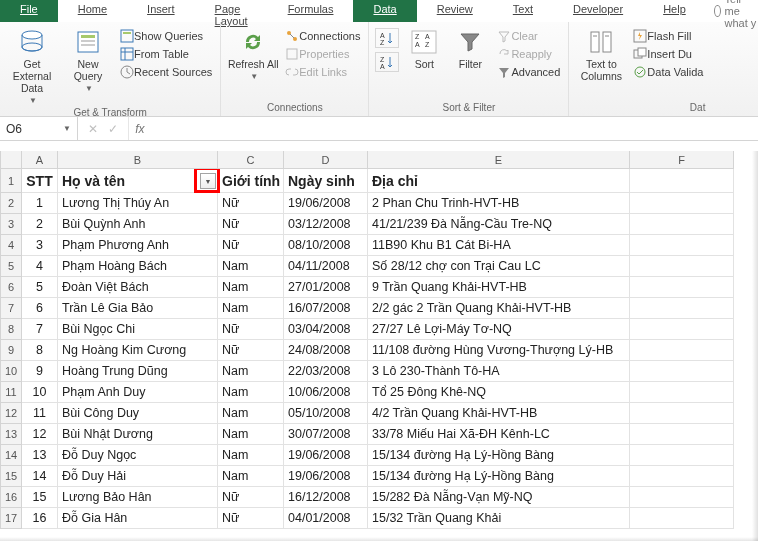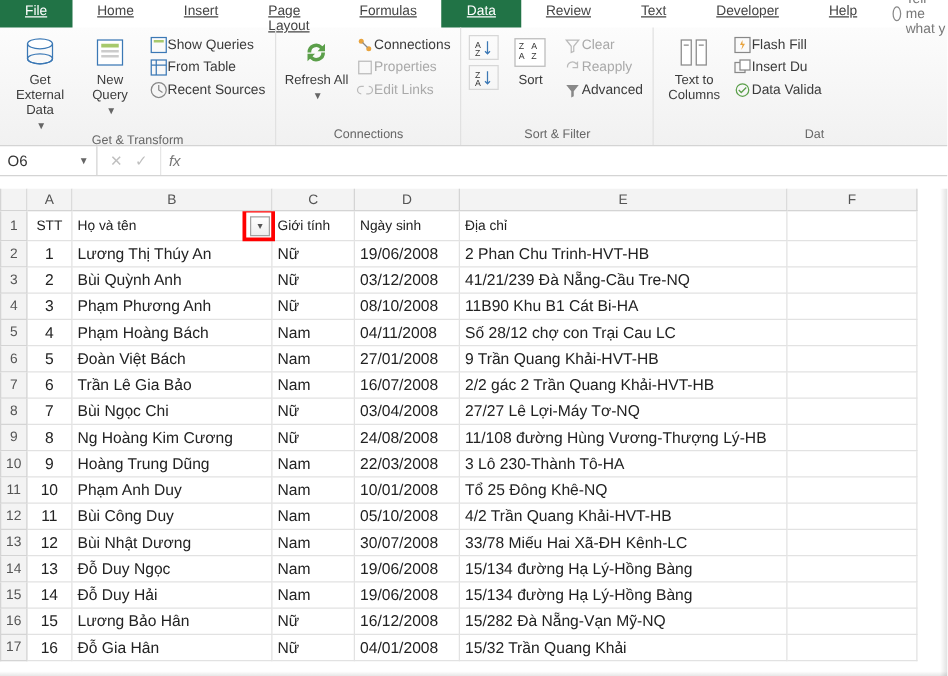--- a/index.html
+++ b/index.html
@@ -41,21 +41,21 @@
   .sheet { display:flex; height: calc(541px - 22px - 95px - 24px - 10px); margin-top:10px;}
   .gutter-corner { width:22px; height:18px; border:1px solid #d4d4d4; border-top:0; background:#f3f3f3;}
   .colheads { display:flex; height:18px; }
   .colhead { border:1px solid #d4d4d4; border-left:0; border-top:0; background:#f3f3f3; display:flex; align-items:center; justify-content:center; font-size:11px; color:#555; cursor:pointer;}
   .rowhead { width:22px; border:1px solid #d4d4d4; border-top:0; background:#f3f3f3; display:flex; align-items:center; justify-content:center; font-size:11px; color:#555; cursor:pointer;}
   .rowheads { display:flex; flex-direction:column;}
   .gridwrap { position:relative; }
   .grid { display:grid; }
   .cell { border-right:1px solid #e2e2e2; border-bottom:1px solid #e2e2e2; padding: 2px 4px; font-size: 12.5px; color:#222; display:flex; align-items:center; overflow:hidden; white-space:nowrap;}
   .cell.center { justify-content:center;}
-  .hdrcell { font-weight:400; font-size:11px;}
+  .hdrcell { font-weight:700; font-size:14px;}
 
   
   .filter-dd { position:absolute; width:16px; height:16px; border:1px solid #a3a3a3; background:linear-gradient(#fff,#eee); display:flex; align-items:center; justify-content:center; cursor:pointer;}
   .filter-dd::after { content:"▼"; font-size:7px; color:#555; }
   .redbox { position:absolute; border:3px solid #ff0000; pointer-events:none; }
 
   .right-shadow { position:absolute; right:0; top:0; bottom:0; width:6px; background:linear-gradient(to left, rgba(0,0,0,.12), transparent);}
   .bottom-fade { position:absolute; left:0; right:0; bottom:0; height:4px; background:linear-gradient(to top, rgba(0,0,0,.1), transparent);}
 </style>
 </head>
@@ -198,20 +198,28 @@
         <span class="ic">
           <svg width="28" height="26">
               <rect x="2" y="2" width="24" height="22" fill="#fff" stroke="#bbb"></rect>
               <text x="5" y="10" font-size="7" fill="#333">Z</text>
               <text x="5" y="18" font-size="7" fill="#333">A</text>
               <text x="15" y="10" font-size="7" fill="#333">A</text>
               <text x="15" y="18" font-size="7" fill="#333">Z</text>
             </svg>
         </span>
         <span class="lbl">Sort</span>
+      </div>
+      <div class="bigbtn" style="width:42px">
+        <span class="ic">
+          <svg width="24" height="24">
+              <path d="M3 4h18l-7 8v7l-4 2v-9z" fill="#888" stroke="#666"></path>
+            </svg>
+        </span>
+        <span class="lbl">Filter</span>
       </div>
       <div class="col">
         <div class="smallbtn disabled">
           <svg width="14" height="14">
               <path d="M2 3h10l-4 5v4l-2 1v-5z" fill="none" stroke="#bbb"></path>
             </svg>
           <span>Clear</span>
         </div>
         <div class="smallbtn disabled">
           <svg width="14" height="14">
@@ -376,21 +384,21 @@
           <div class="cell" style="height: 21px;"></div>
           <div class="cell center" style="height: 21px;">9</div>
           <div class="cell" style="height: 21px;">Hoàng Trung Dũng</div>
           <div class="cell" style="height: 21px;">Nam</div>
           <div class="cell" style="height: 21px;">22/03/2008</div>
           <div class="cell" style="height: 21px;">3 Lô 230-Thành Tô-HA</div>
           <div class="cell" style="height: 21px;"></div>
           <div class="cell center" style="height: 21px;">10</div>
           <div class="cell" style="height: 21px;">Phạm Anh Duy</div>
           <div class="cell" style="height: 21px;">Nam</div>
-          <div class="cell" style="height: 21px;">10/01/2008</div>
+          <div class="cell" style="height: 21px;">10/06/2008</div>
           <div class="cell" style="height: 21px;">Tổ 25 Đông Khê-NQ</div>
           <div class="cell" style="height: 21px;"></div>
           <div class="cell center" style="height: 21px;">11</div>
           <div class="cell" style="height: 21px;">Bùi Công Duy</div>
           <div class="cell" style="height: 21px;">Nam</div>
           <div class="cell" style="height: 21px;">05/10/2008</div>
           <div class="cell" style="height: 21px;">4/2 Trần Quang Khải-HVT-HB</div>
           <div class="cell" style="height: 21px;"></div>
           <div class="cell center" style="height: 21px;">12</div>
           <div class="cell" style="height: 21px;">Bùi Nhật Dương</div>

